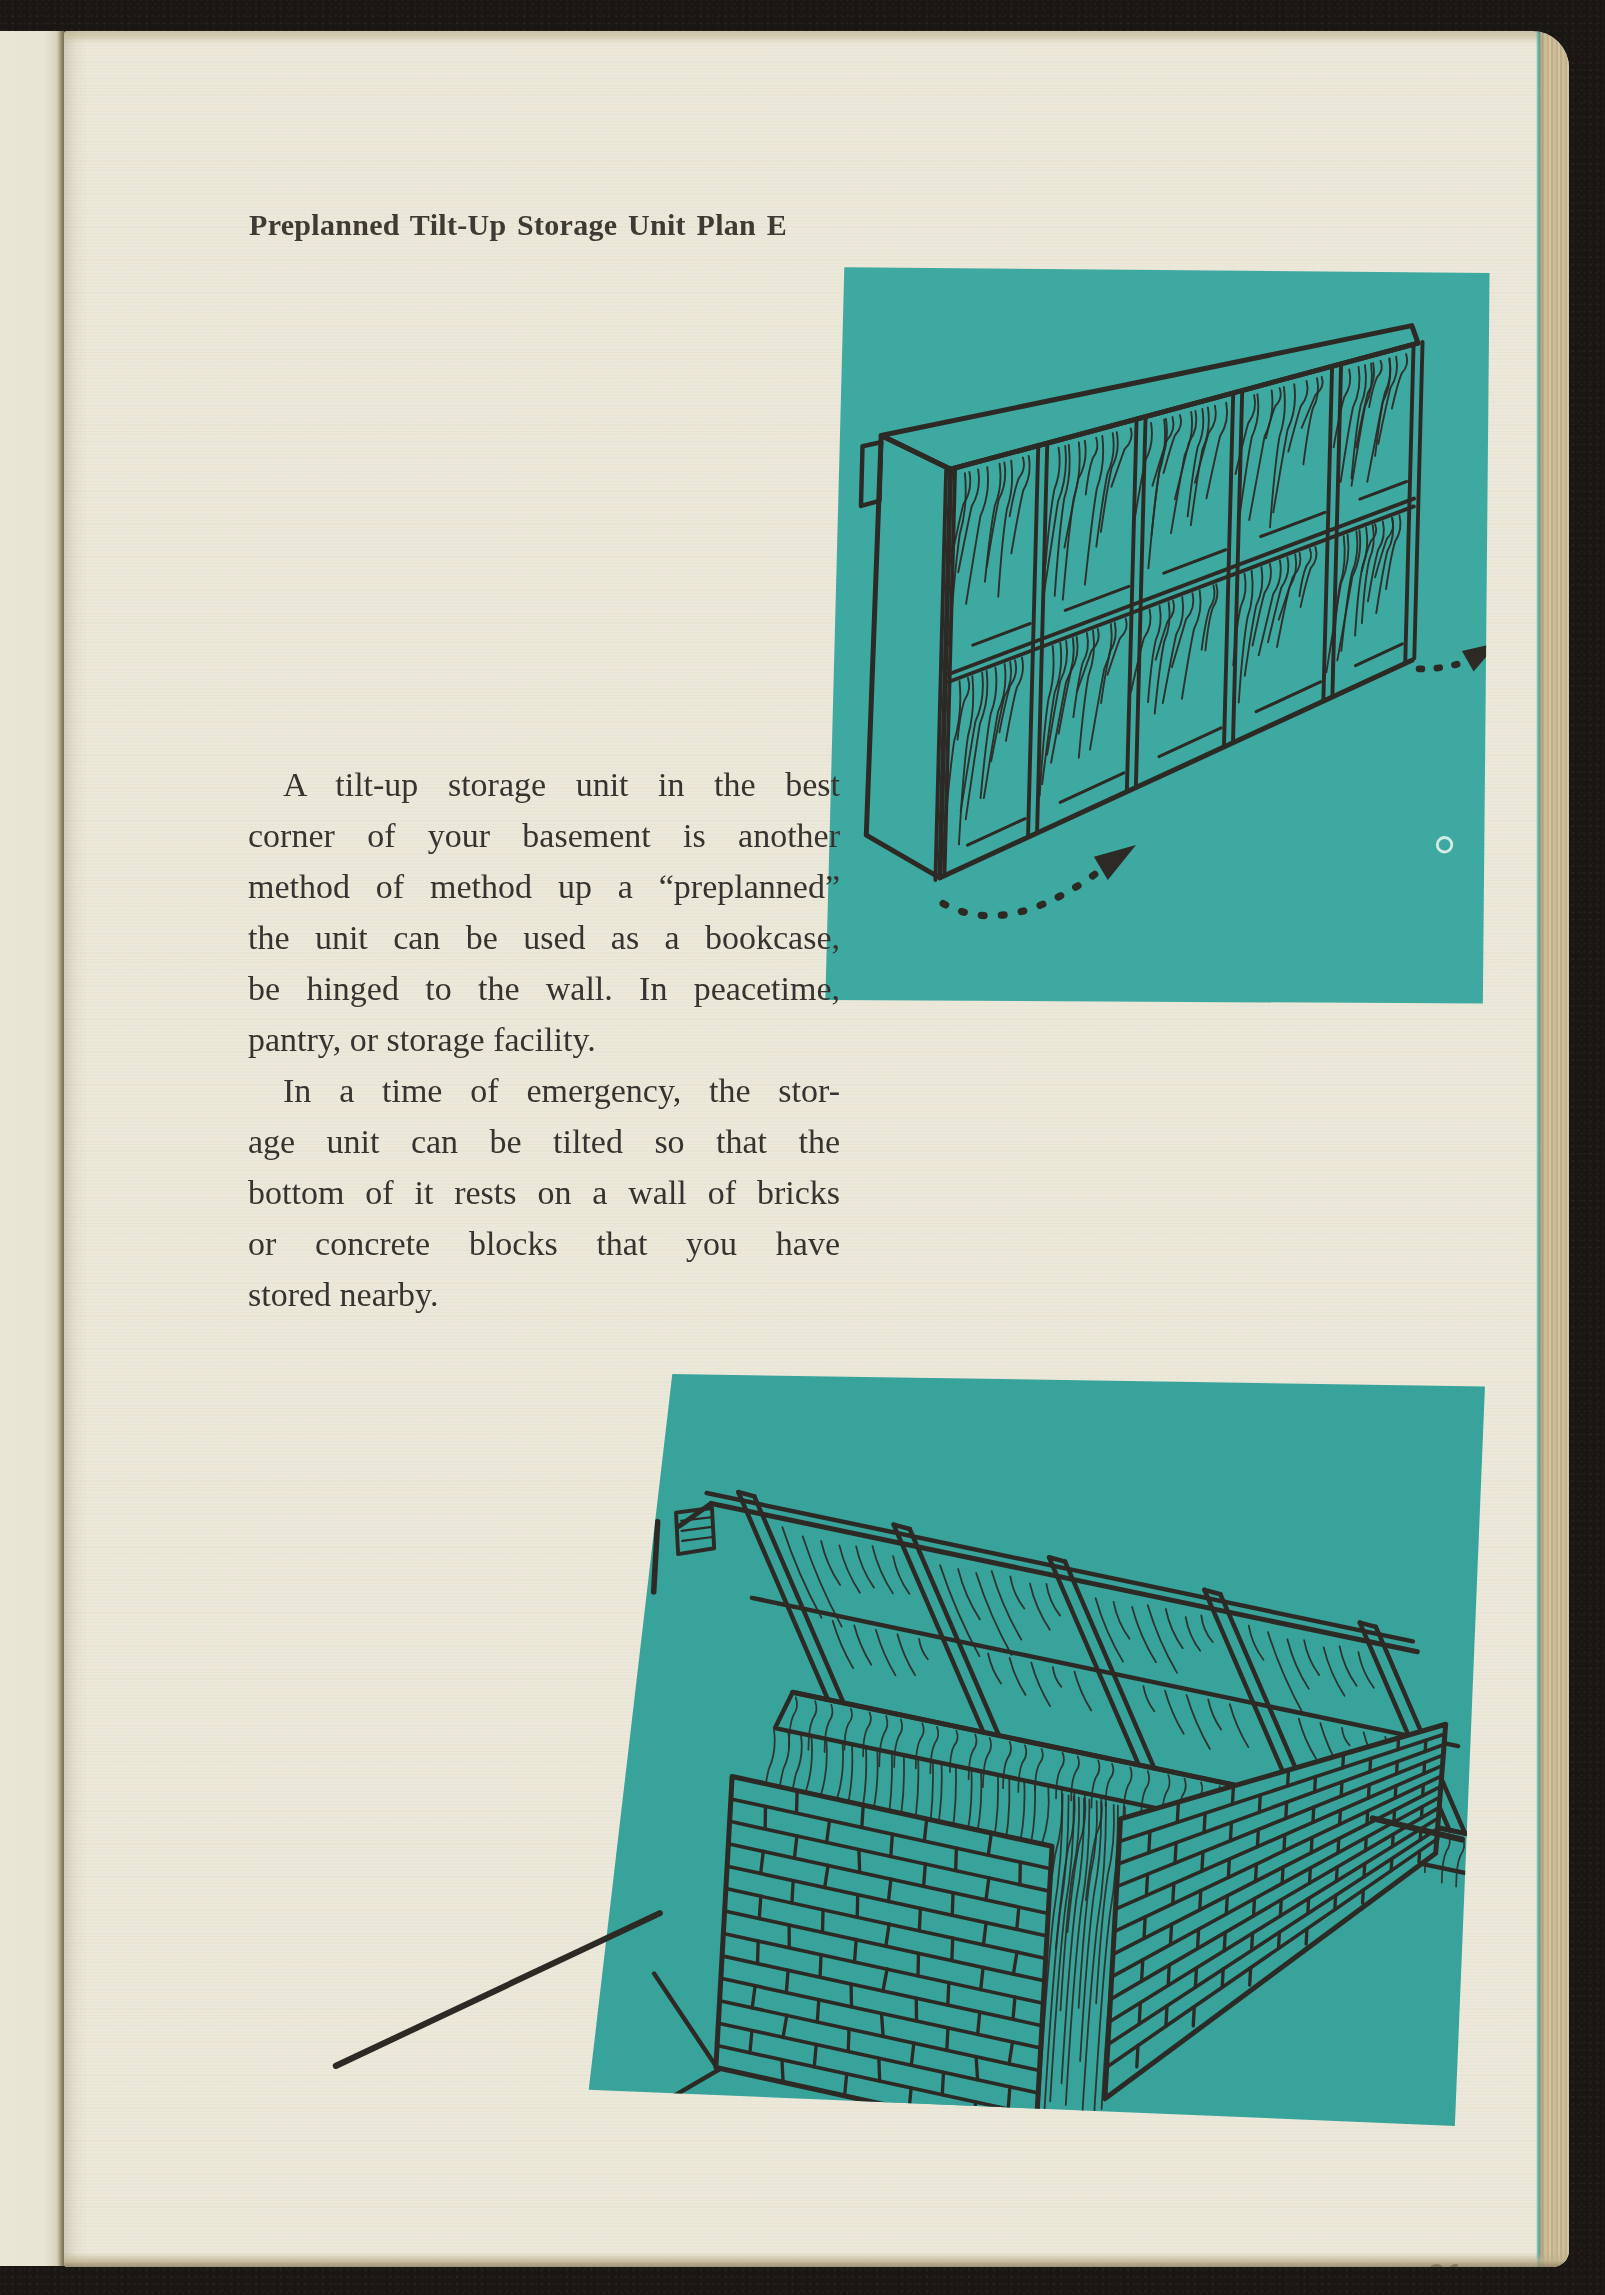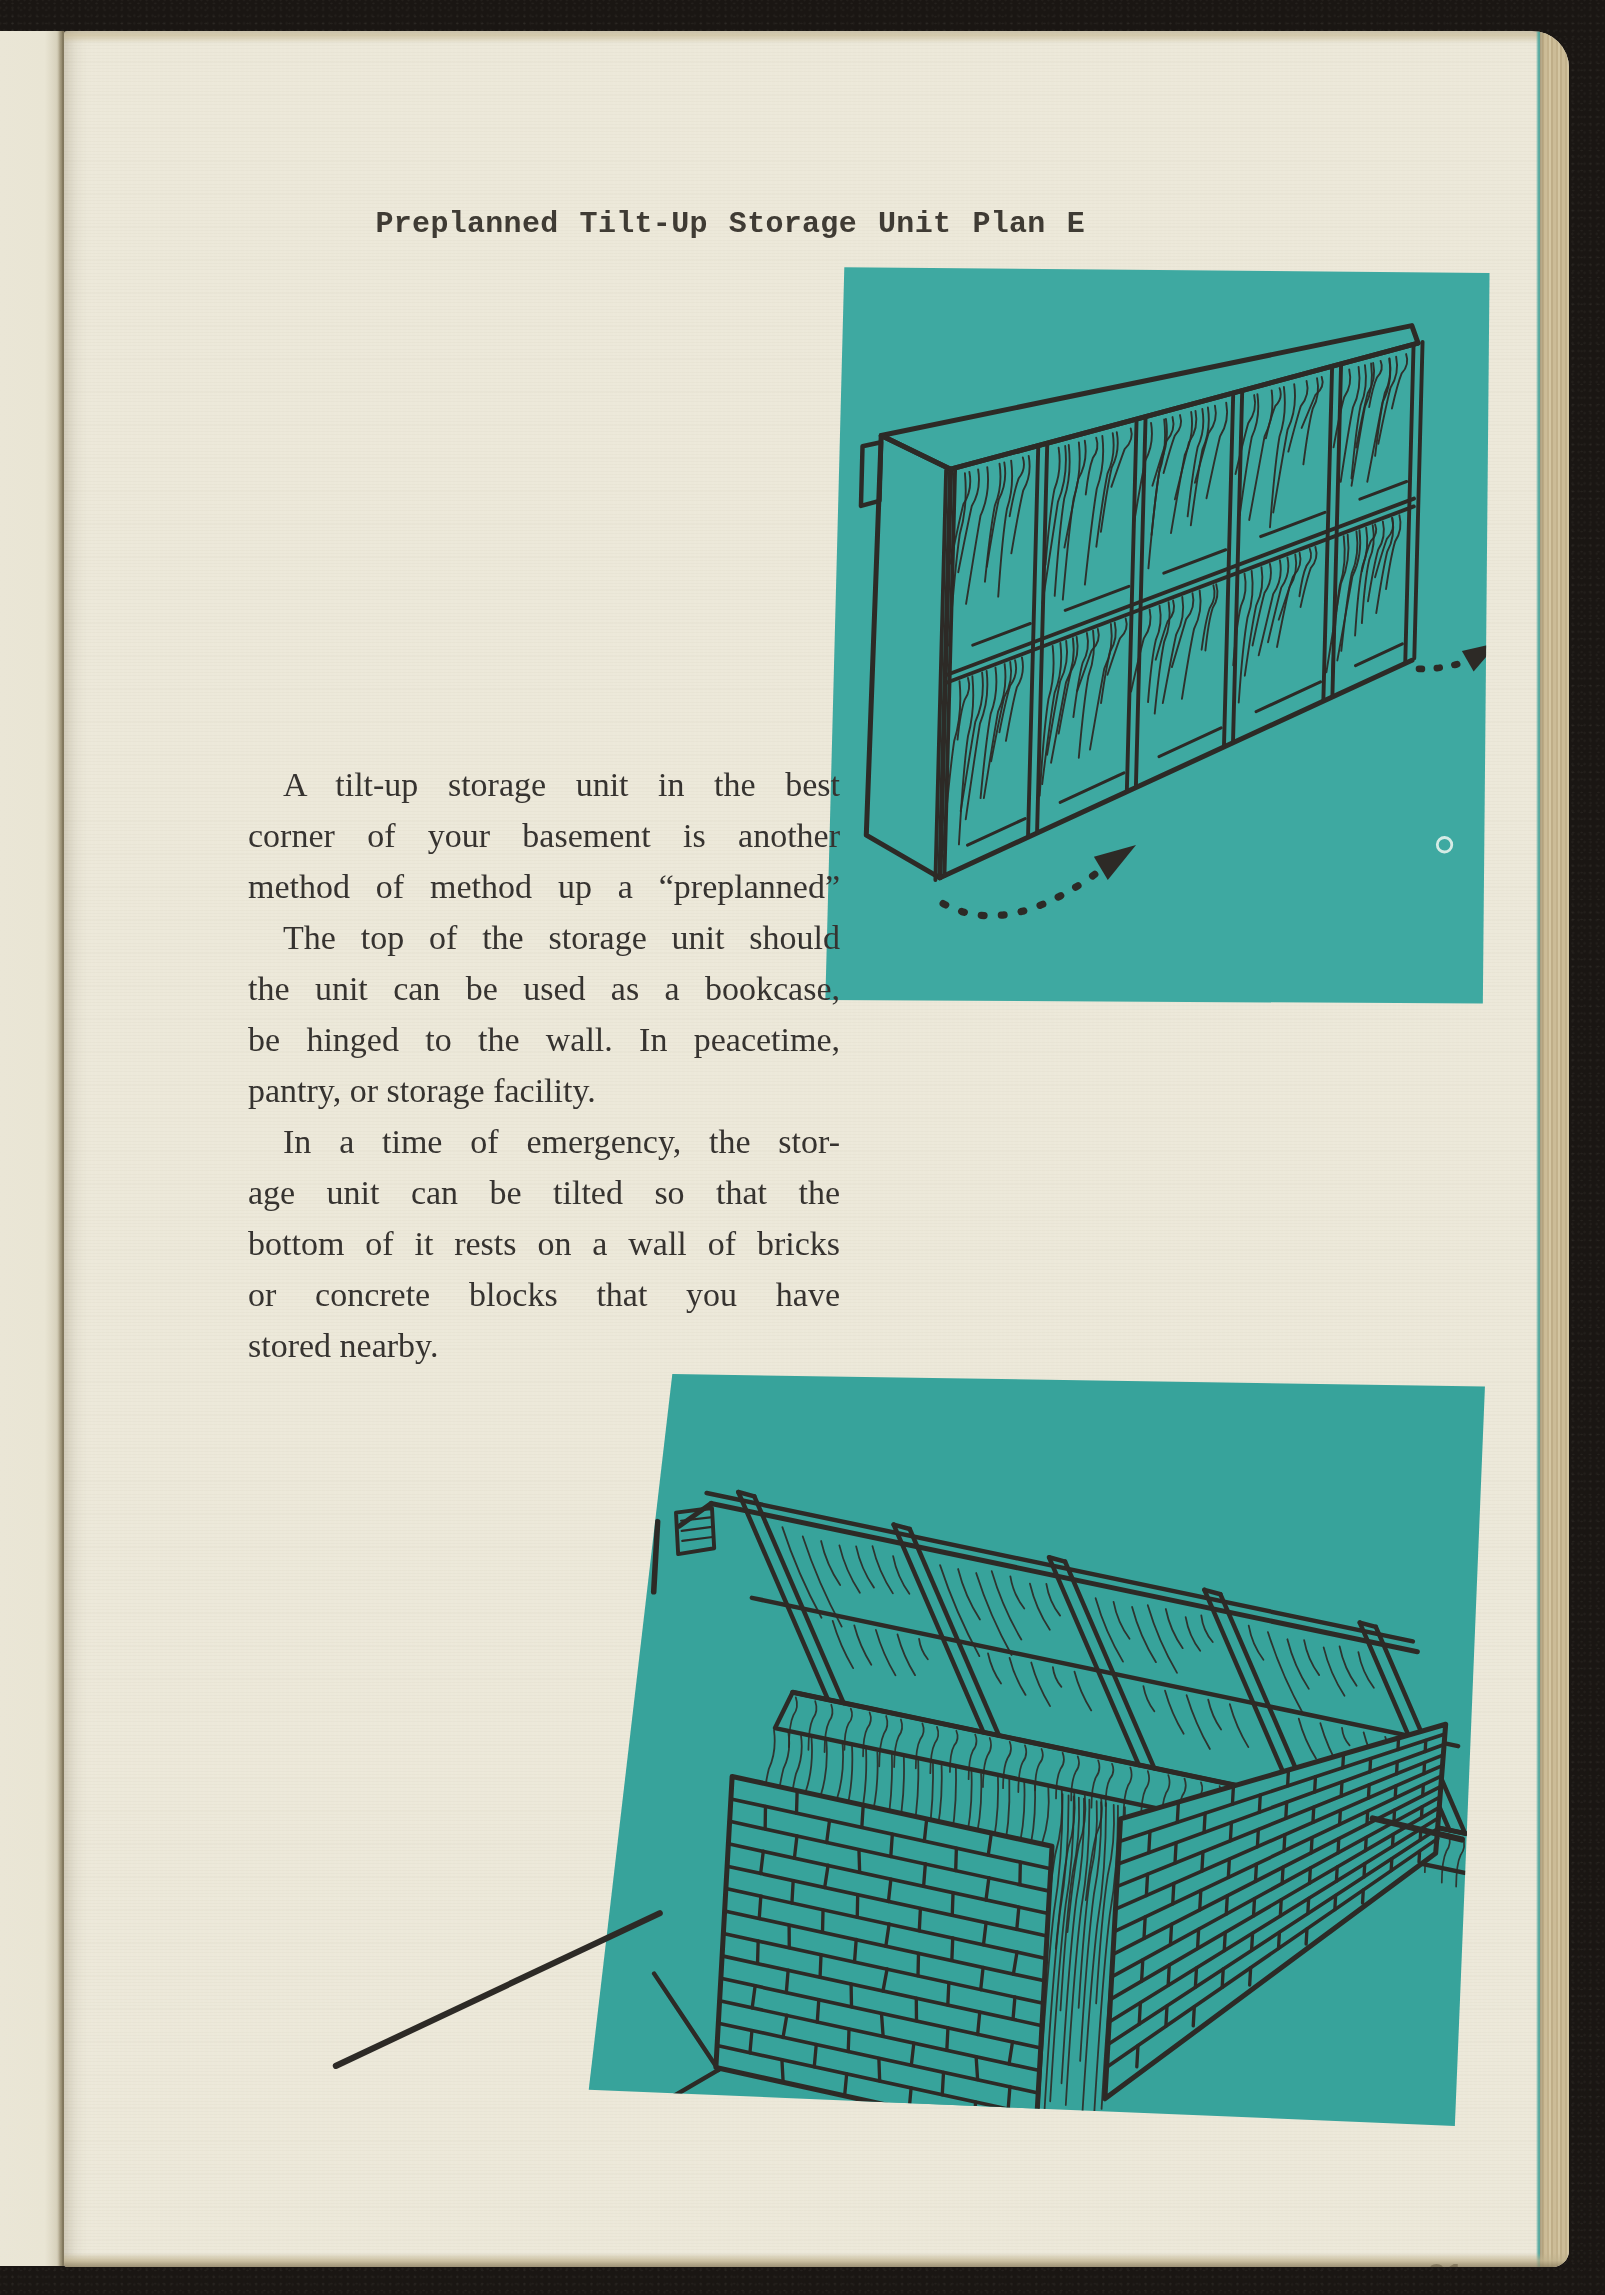--- a/index.html
+++ b/index.html
@@ -45,23 +45,23 @@
     background:repeating-linear-gradient(90deg,#d4c6a2 0 2.2px,#bfae88 2.2px 3.9px,#ccbc97 3.9px 6.7px,#c3b28c 6.7px 9px);
     box-shadow:inset 1.7px 0 2.8px rgba(70,60,40,.35);
   }
   .fore-edge-teal{
     position:absolute;right:29px;top:0;bottom:0;width:4.5px;
     background:linear-gradient(90deg,rgba(236,232,217,0) 0%,#4aa79e 55%,#3e978f 100%);
     opacity:.85;
   }
   .page-title{
     position:absolute;left:185px;top:177px;width:836px;
-    font-family:Liberation Mono, monospace;
+    font-family:Liberation Serif, serif;
     font-weight:700;font-size:30px;line-height:33px;
-    color:#3f3b34;letter-spacing:0.3px;word-spacing:2.8px;text-align:right;
+    color:#3f3b34;letter-spacing:0.3px;word-spacing:2.8px;
   }
   .body-text{
     position:absolute;left:184px;top:728px;width:592px;
     font-size:34px;line-height:51px;color:#363330;
   }
   .tl{width:592px;text-align:justify;text-align-last:justify;white-space:nowrap;}
   .tl.indent{text-indent:35px;}
   .tl.last{text-align-last:left;}
   .page-number{
     position:absolute;left:1364px;top:2227px;
@@ -548,21 +548,20 @@
             <line x1="220.0" y1="1232.0" x2="95.0" y2="1066.0" class="ln" stroke-width="8"></line>
             <line x1="220.0" y1="1232.0" x2="120.0" y2="1298.0" class="ln" stroke-width="8"></line>
           </g>
         </g>
     </svg>
 
     <div class="body-text">
       <div class="tl indent">A tilt-up storage unit in the best</div>
       <div class="tl">corner of your basement is another</div>
       <div class="tl">method of method up a “preplanned”</div>
-      <div class="tl indent">The top of the storage unit should</div>
       <div class="tl">the unit can be used as a bookcase,</div>
       <div class="tl">be hinged to the wall. In peacetime,</div>
       <div class="tl last">pantry, or storage facility.</div>
       <div class="tl indent">In a time of emergency, the stor-</div>
       <div class="tl">age unit can be tilted so that the</div>
       <div class="tl">bottom of it rests on a wall of bricks</div>
       <div class="tl">or concrete blocks that you have</div>
       <div class="tl last">stored nearby.</div>
     </div>
 

